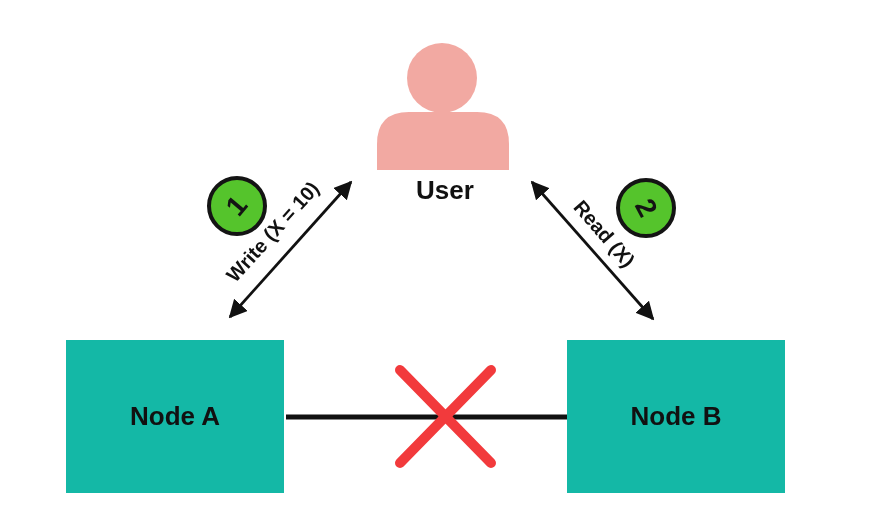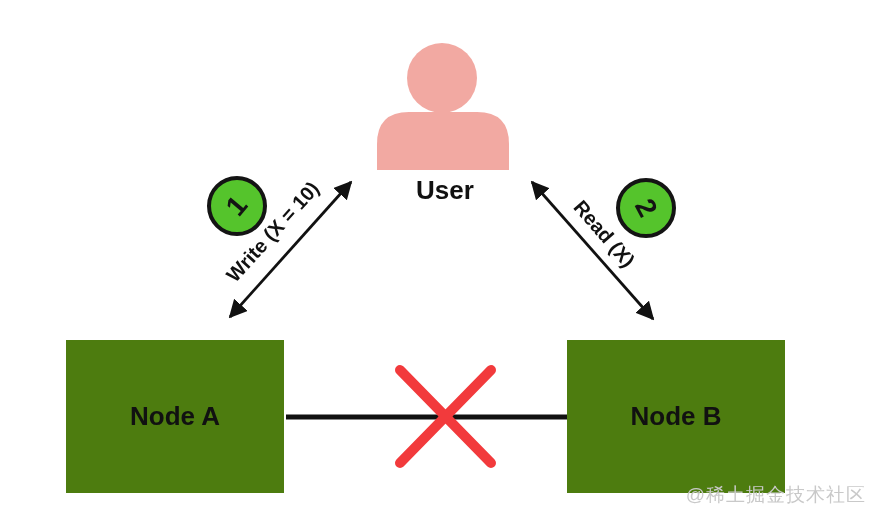--- a/index.html
+++ b/index.html
@@ -29,21 +29,21 @@
   }
   .user-label {
     left: 445px;
     top: 190px;
     font-size: 26px;
   }
   .node {
     position: absolute;
     width: 218px;
     height: 153px;
-    background: #4d7c0f;
+    background: #14b8a6;
     display: flex;
     align-items: center;
     justify-content: center;
   }
   .node-a { left: 66px;  top: 340px; }
   .node-b { left: 567px; top: 340px; }
   .node-label {
     color: #111111;
     font-weight: bold;
     font-size: 26px;
@@ -138,15 +138,14 @@
   <div class="badge badge-1">
     <span class="badge-num rot-neg">1</span>
   </div>
   <div class="badge badge-2">
     <span class="badge-num rot-pos">2</span>
   </div>
 
   <div class="edge-label write-label">Write (X = 10)</div>
   <div class="edge-label read-label">Read (X)</div>
 
-  <div class="watermark">@稀土掘金技术社区</div>
 
 </div>
 
 </body></html>

